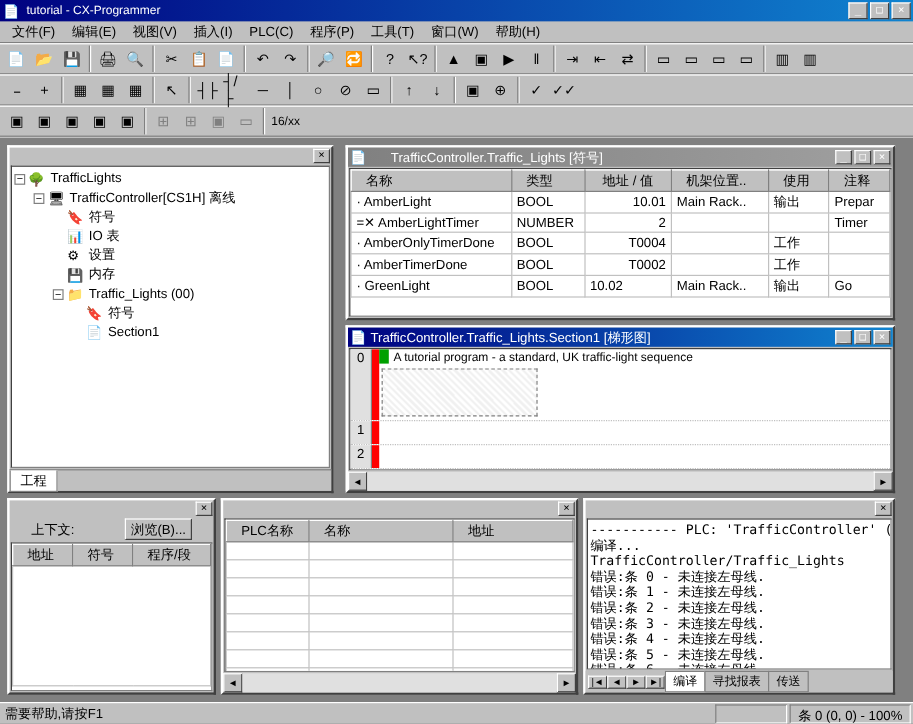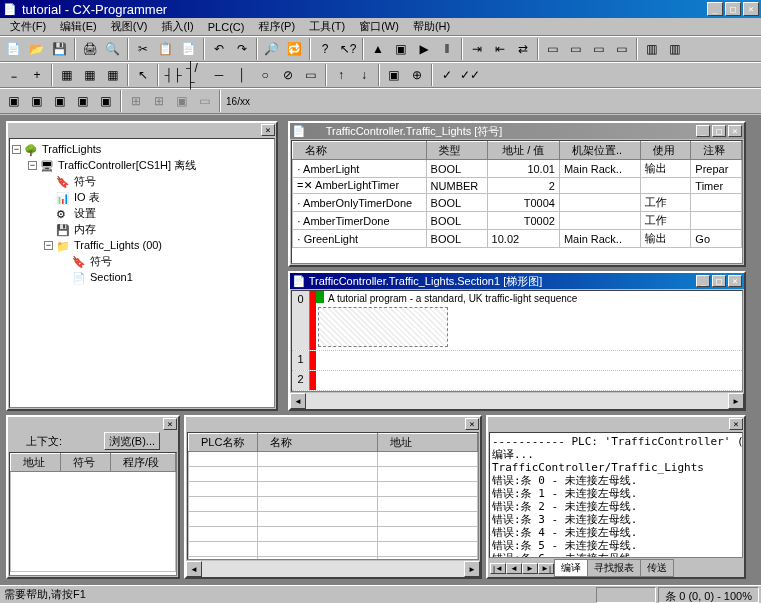--- a/index.html
+++ b/index.html
@@ -1,19 +1,19 @@
 <!DOCTYPE html>
 <html><head>
 <meta charset="utf-8">
 <style>
 * { box-sizing: border-box; margin: 0; padding: 0; font-family: "MS Sans Serif", "SimSun", sans-serif; font-size: 11px; }
 body { background: #c0c0c0; width: 761px; height: 603px; overflow: hidden; position: relative; }
 .titlebar { background: linear-gradient(to right, #000080, #1084d0); color: #fff; height: 18px; display: flex; align-items: center; padding: 0 2px; }
 .titlebar .icon { width: 16px; height: 16px; margin-right: 4px; display:inline-flex;align-items:center;justify-content:center; }
-.titlebar .title { flex: 1; font-size: 13px; }
+.titlebar .title { flex: 1; font-size: 10px; }
 .winbtns { display: flex; gap: 2px; }
 .winbtn { width: 16px; height: 14px; background: #c0c0c0; border: 1px solid #fff; border-right-color:#404040; border-bottom-color:#404040; font-size: 9px; display:flex;align-items:center;justify-content:center;font-family:Marlett,monospace; cursor:pointer;}
 .menubar { background: #c0c0c0; height: 18px; display: flex; align-items: center; padding: 0 4px; gap: 2px; border-bottom:1px solid #808080;text-align:right;}
 .menuitem { padding: 1px 6px; cursor: pointer; }
 .toolbar { background: #c0c0c0; height: 26px; border-top:1px solid #fff; border-bottom:1px solid #808080; display: flex; align-items: center; padding: 1px 3px; gap: 1px; }
 .tbtn { width: 22px; height: 22px; border:1px solid #c0c0c0; display:inline-flex;align-items:center;justify-content:center; cursor:pointer; font-size:12px;}
 .tsep { width: 6px; height: 22px; border-left:1px solid #808080; border-right:1px solid #fff; margin:0 2px; width:2px;}
 .toolbar2 { background: #c0c0c0; height: 26px; border-top:1px solid #fff; border-bottom:1px solid #808080; display: flex; align-items: center; padding: 1px 3px; gap: 1px; }
 .workspace { position: absolute; top: 115px; left: 0; right: 0; bottom: 18px; background: #808080; }
 .statusbar { position:absolute; bottom:0; left:0; right:0; height:18px; background:#c0c0c0; border-top:1px solid #fff; display:flex; align-items:center; font-size:11px; }
@@ -202,20 +202,23 @@
             <span class="tree-icon">🔖</span>
             <span>符号</span>
           </div>
         <div class="tree-row">
             <span class="tree-indent" style="width:60px"></span>
             <span class="tree-icon">📄</span>
             <span>Section1</span>
           </div>
       </div>
     </div>
+    <div class="tab-bottom">
+      <span class="tab">工程</span>
+    </div>
   </div>
 
   <div class="pane" style="left:288px; top:6px; width:458px; height:146px;">
     <div class="pane-title">
       <span>📄</span>
       <span style="flex:1;margin-left:20px">TrafficController.Traffic_Lights [符号]</span>
       <div class="winbtns">
         <div class="winbtn">_</div>
         <div class="winbtn">□</div>
         <div class="winbtn">×</div>

